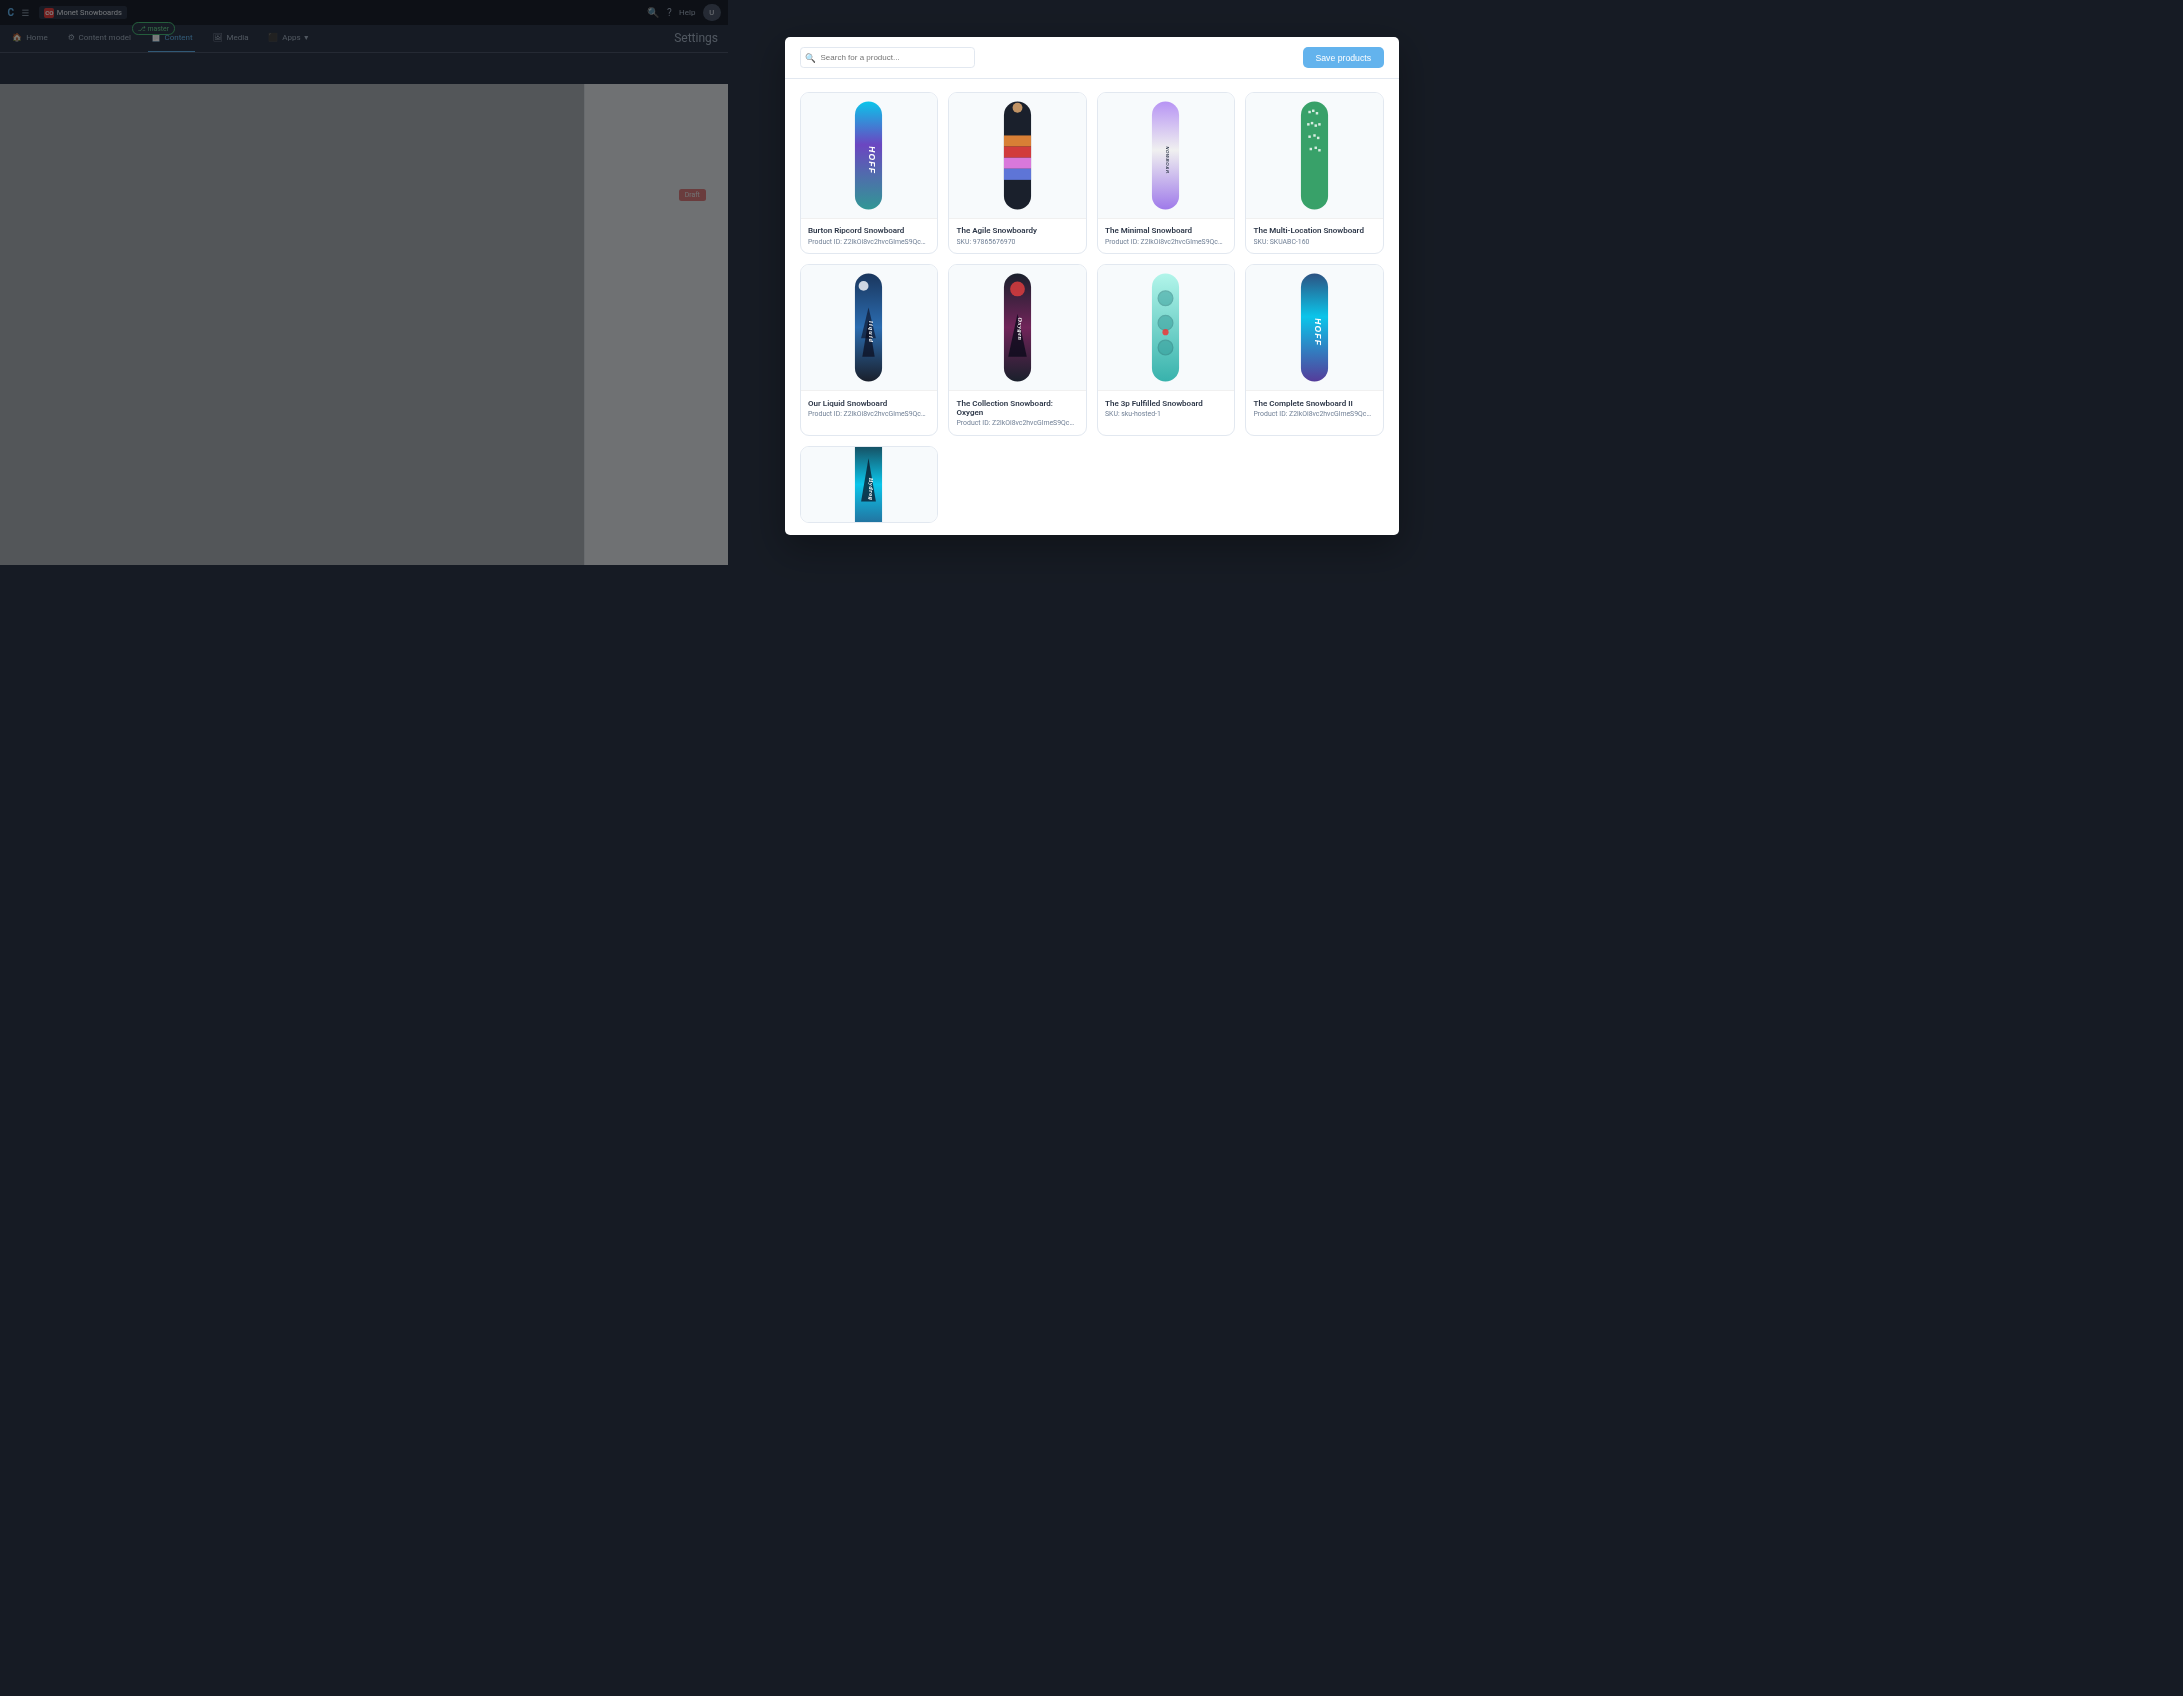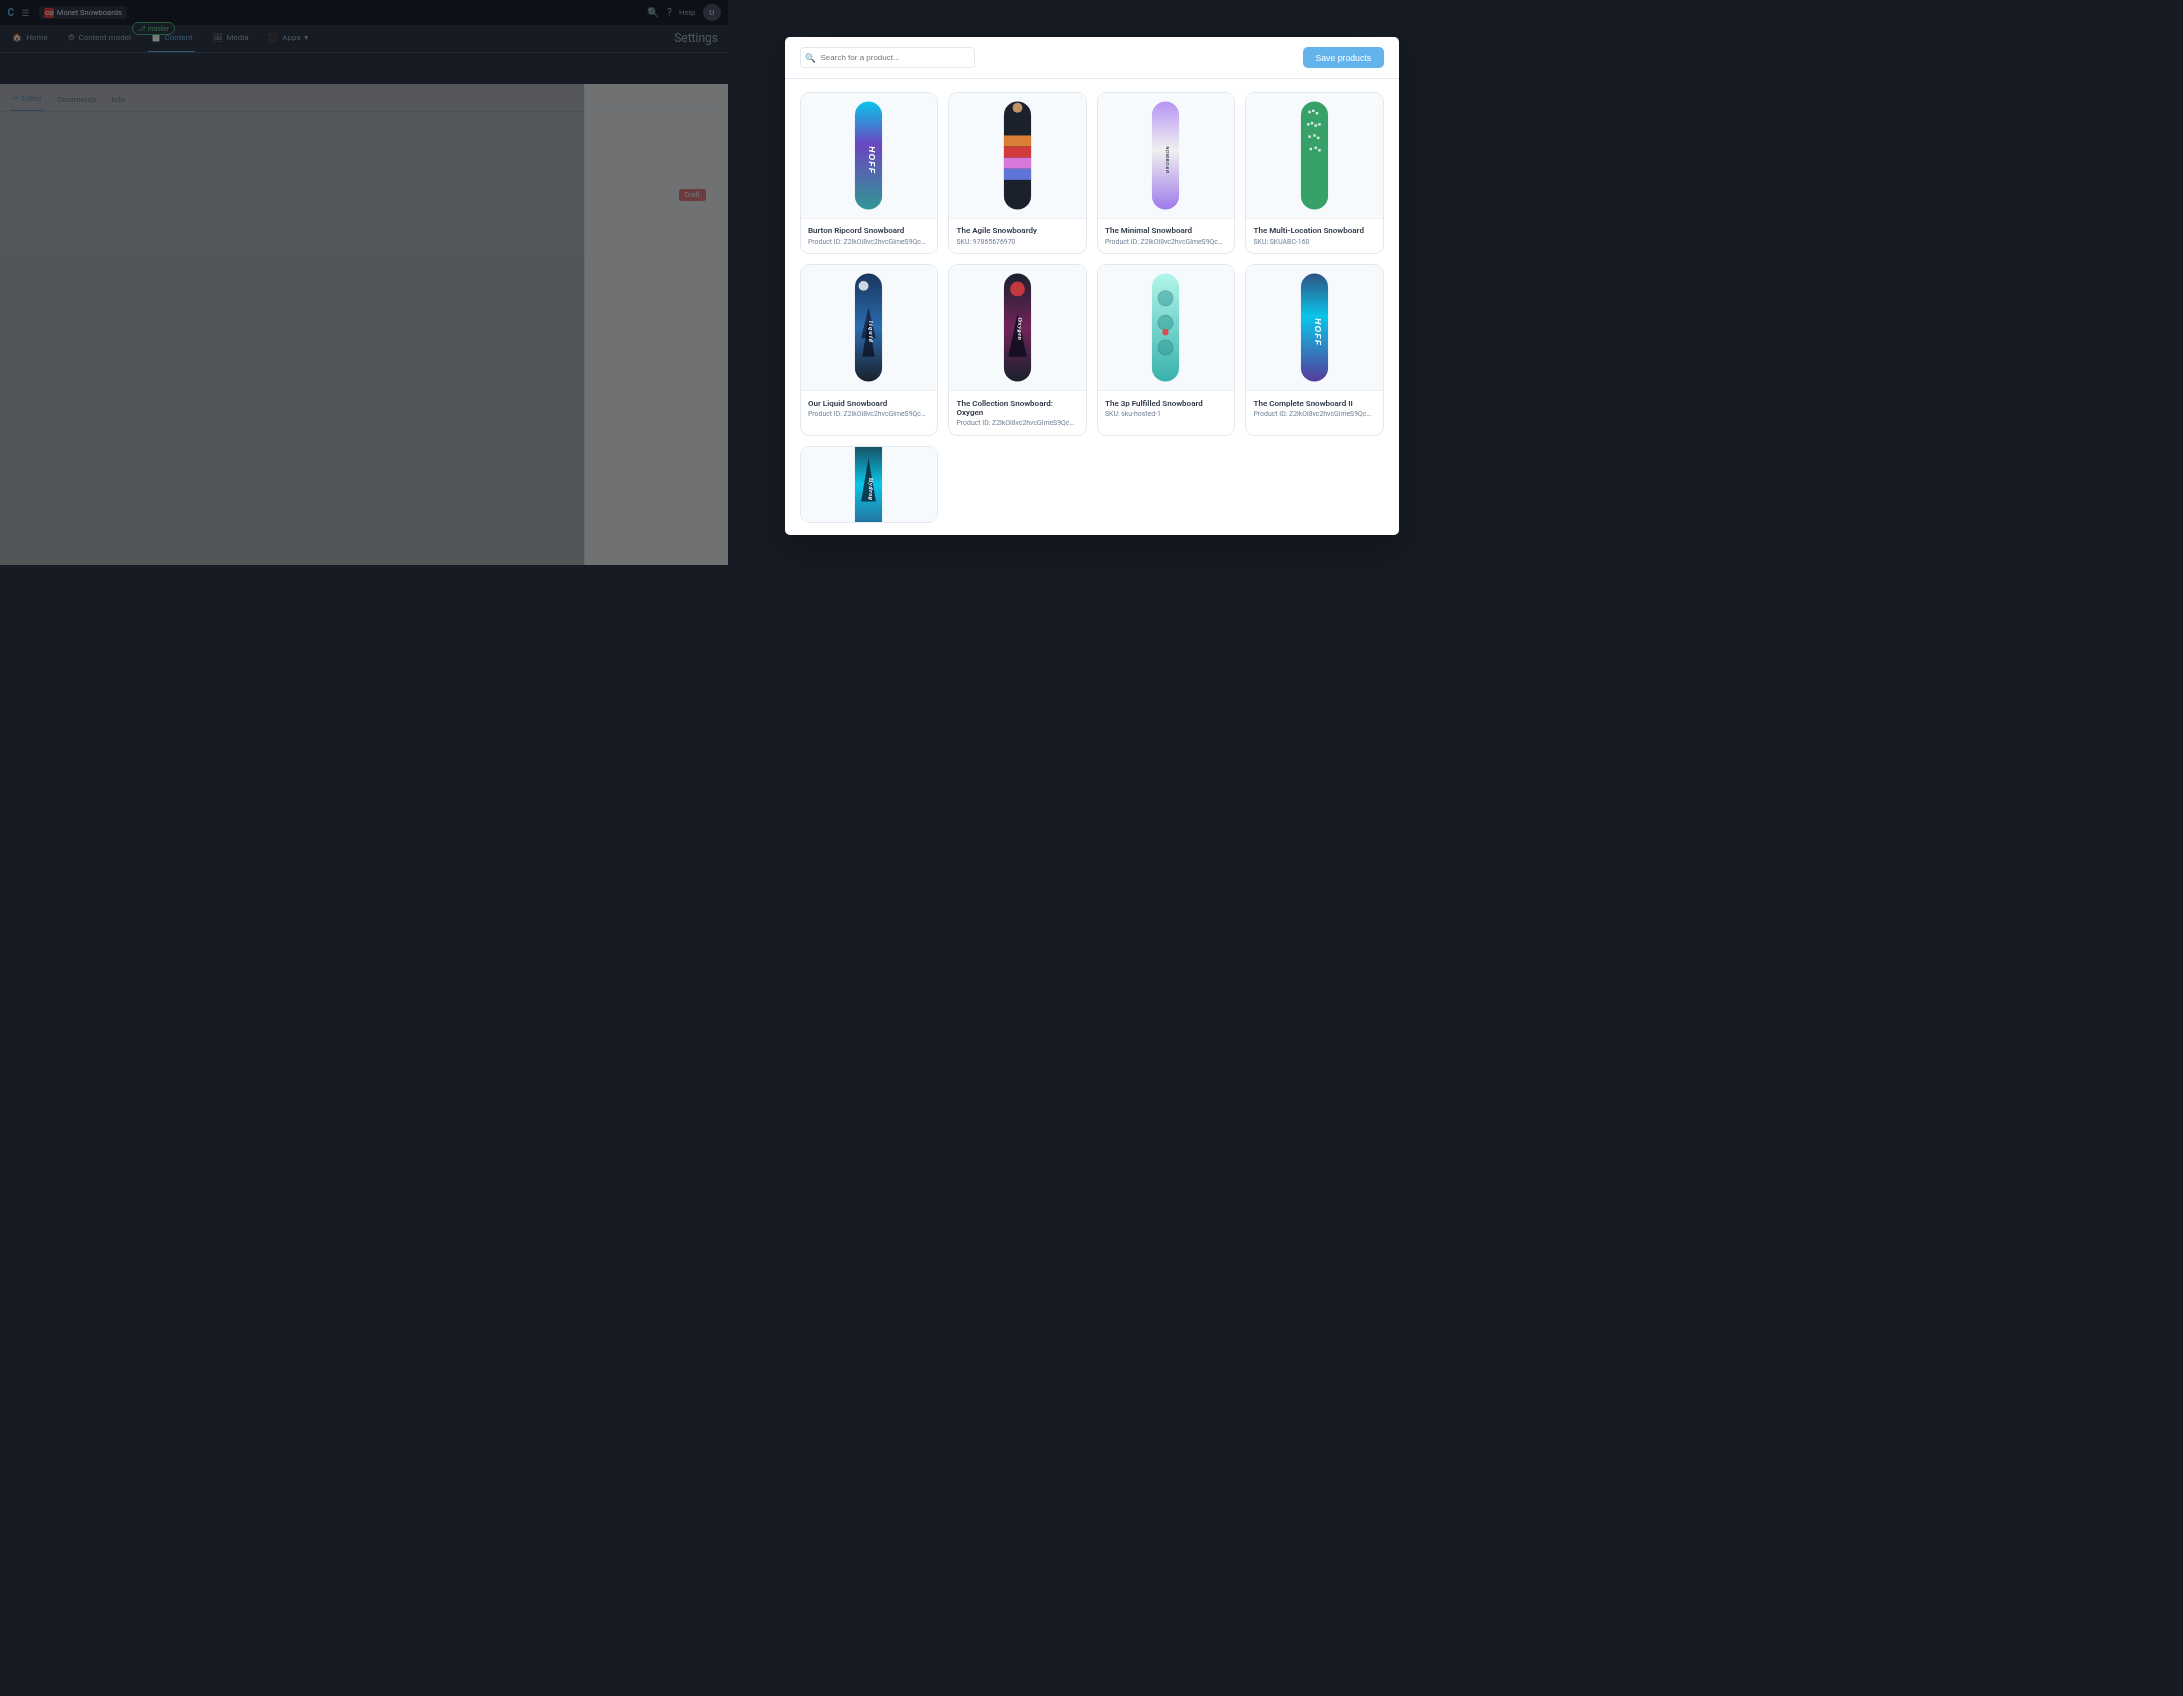--- a/index.html
+++ b/index.html
@@ -333,28 +333,20 @@
     <span>▾</span>
   </div>
   <div class="second-nav-right">
     <span>Settings</span>
   </div>
 </div>
 
 <div class="bg-content">
 
 
-  <div style="background:#fff; height:27.5px; display:flex; align-items:flex-end; padding:0 10px; gap:10px; border-bottom:0.6px solid #e2e8f0; opacity:0.8;">
-    <div style="font-size:8px; color:#63b3ed; padding:6.2px 2.5px; border-bottom:1.2px solid #63b3ed;">
-      <span>✏ </span>
-      <span>Editor</span>
-    </div>
-    <div style="font-size:8px; color:#718096; padding:6.2px 2.5px;">Comments</div>
-    <div style="font-size:8px; color:#718096; padding:6.2px 2.5px;">Info</div>
-  </div>
 </div>
 
 <div class="right-panel">
   <div class="draft-badge">Draft</div>
 </div>
 
 <div class="modal-overlay">
   <div class="modal">
 
 

